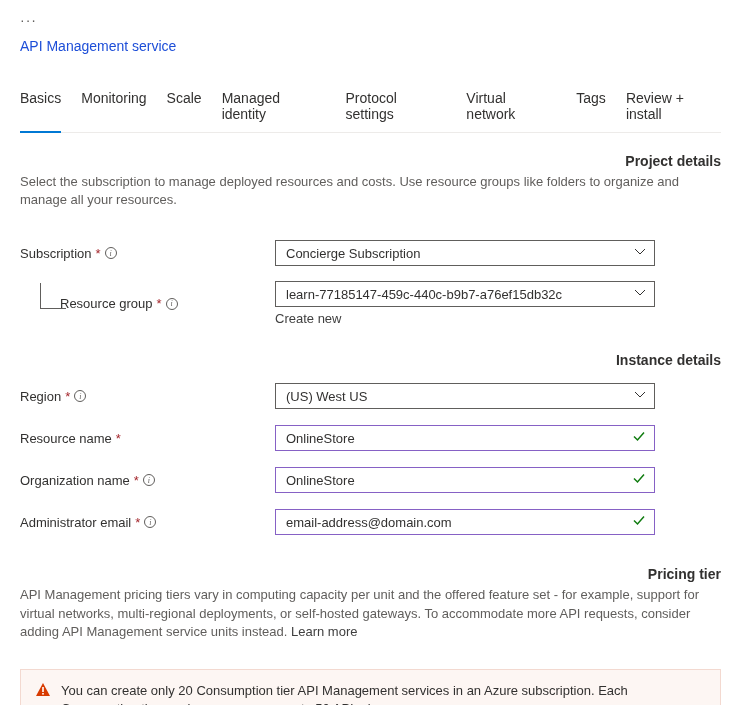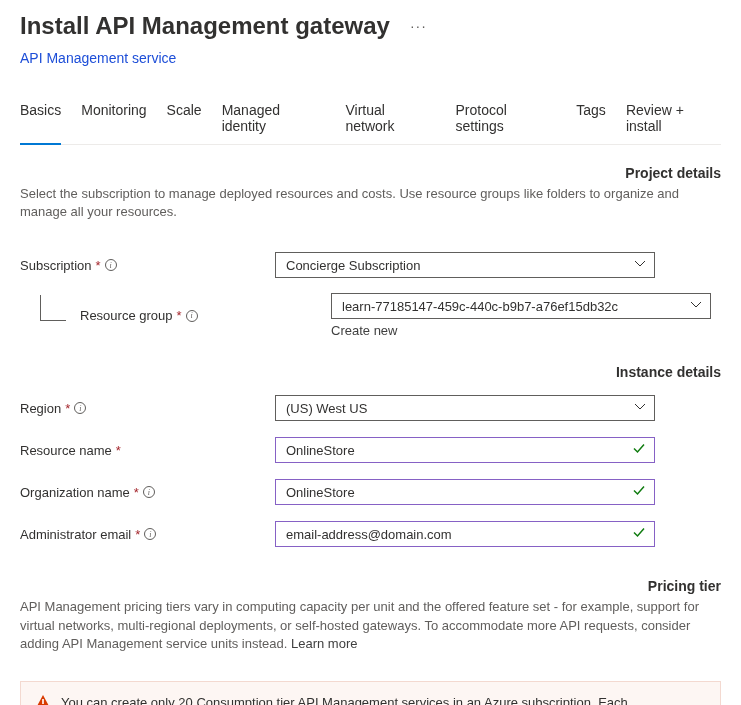--- a/index.html
+++ b/index.html
@@ -56,21 +56,21 @@
     color: #605e5c;
     margin-top: 4px;
     line-height: 1.4;
   }
   .form-row {
     display: flex;
     align-items: center;
     margin-top: 14px;
     min-height: 28px;
   }
-  .form-row.indented { margin-left: 60px; gap: 36px; }
+  .form-row.indented { margin-left: 40px; }
   .label-col {
     width: 255px;
     font-size: 13px;
     color: #323130;
     display: flex;
     align-items: center;
     gap: 4px;
   }
   .indented .label-col { width: 215px; }
   .req { color: #a4262c; }
@@ -138,32 +138,31 @@
     line-height: 1.4;
   }
   .warn-icon { flex-shrink: 0; }
   .warn-icon svg { width: 16px; height: 16px; }
   .spacer-lg { height: 16px; }
 </style>
 </head>
 <body>
 
 <div class="title-row">
-  <h1 class="page-title">Install API Management gateway</h1>
   <span class="ellipsis-btn">···</span>
 </div>
 <div class="subtitle">API Management service</div>
 
 <div class="tabs">
   <div class="tab active">Basics</div>
   <div class="tab">Monitoring</div>
   <div class="tab">Scale</div>
   <div class="tab">Managed identity</div>
+  <div class="tab">Protocol settings</div>
   <div class="tab">Virtual network</div>
-  <div class="tab">Protocol settings</div>
   <div class="tab">Tags</div>
   <div class="tab">Review + install</div>
 </div>
 
 <div class="section-title">Project details</div>
 <div class="section-desc">Select the subscription to manage deployed resources and costs. Use resource groups like folders to organize and manage all your resources.</div>
 
 <div class="spacer-lg"></div>
 
 <div class="form-row">

